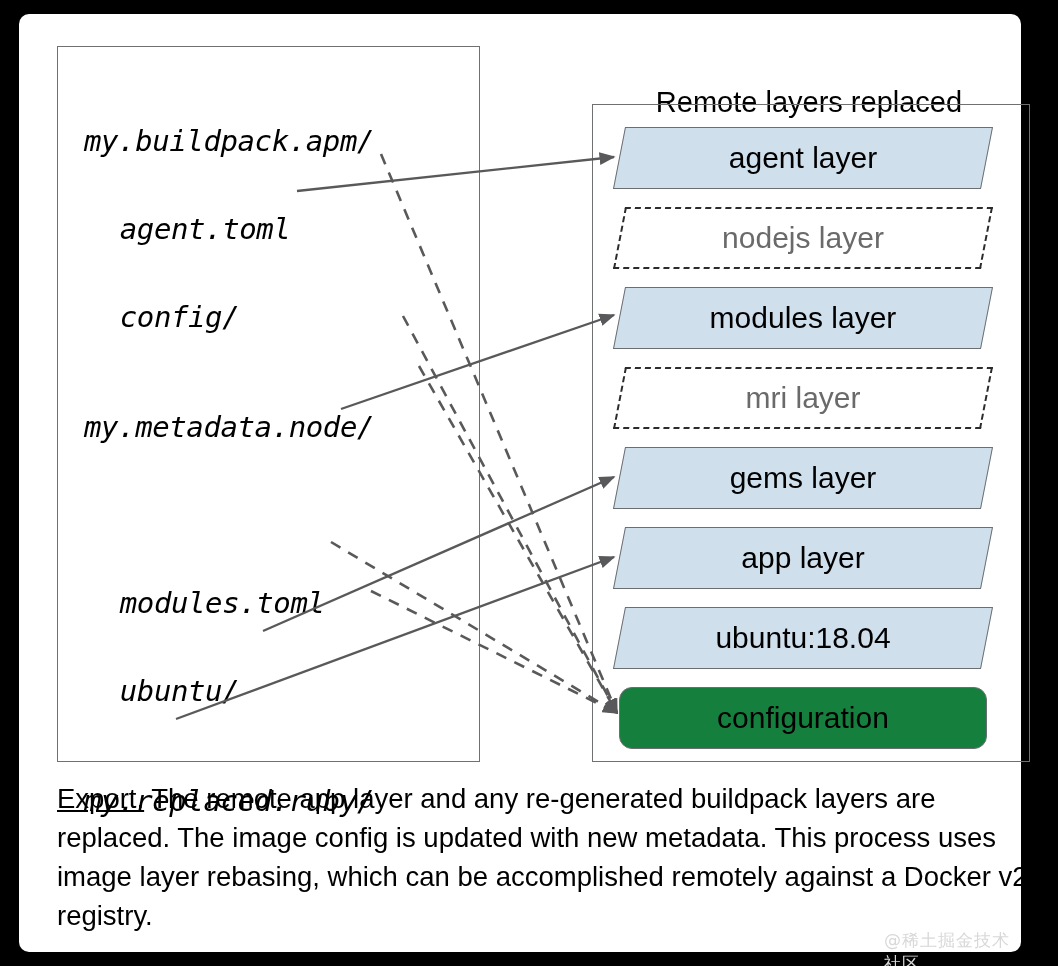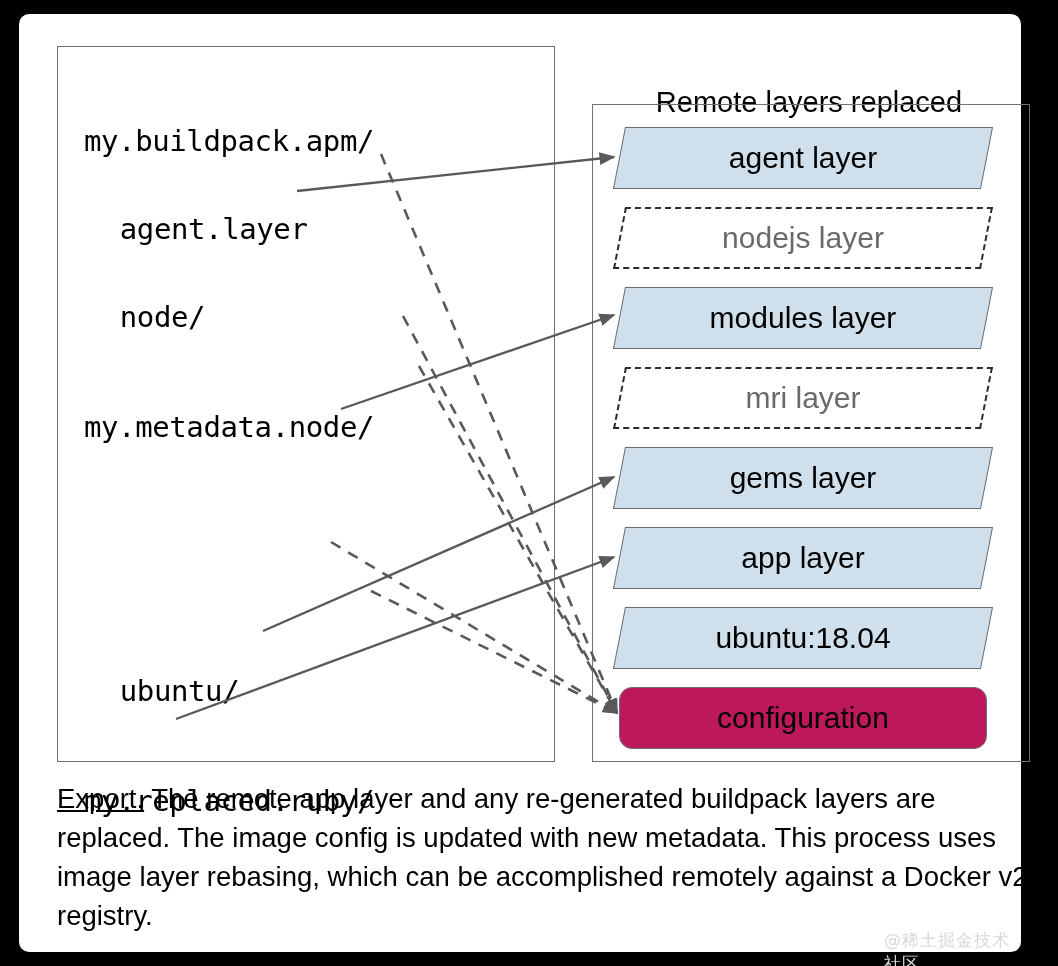--- a/index.html
+++ b/index.html
@@ -23,25 +23,26 @@
     width: 1002px;
     height: 938px;
     background: #ffffff;
     border-radius: 10px;
   }
   
   #left-panel {
     position: absolute;
     left: 38px;
     top: 32px;
-    width: 498px;
+    width: 423px;
     height: 716px;
     border: 1.6px solid #6f7072;
     background: transparent;
     box-sizing: border-box;
+    font-style: italic;
   }
   .tree {
     position: absolute;
     left: 26px;
     top: 28px;
     font-family: "DejaVu Sans Mono", "Liberation Mono", monospace;
     font-size: 29px;
     line-height: 44px;
     color: #000000;
     white-space: pre;
@@ -98,21 +99,21 @@
     color: #000000;
     font-family: "Liberation Sans", sans-serif;
   }
   .pgram.dashed .lbl { color: #6a6a6a; }
 
   .roundbox {
     position: absolute;
     left: 26px;
     width: 368px;
     height: 62px;
-    background: #be185d;
+    background: #15803d;
     border: 1.7px solid #6b6e72;
     border-radius: 13px;
     box-sizing: border-box;
     display: flex;
     align-items: center;
     justify-content: center;
     font-size: 30px;
     color: #000000;
   }
 
@@ -151,26 +152,26 @@
 </style>
 </head>
 <body>
 
 <div id="page">
   <div id="card">
 
     <div id="left-panel">
       <div class="tree">
 <span>my.buildpack.apm/</span>
-<br><span class="indent">agent.layer</span>
-<br><span class="indent">node/</span>
+<br><span class="indent">agent.toml</span>
+<br><span class="indent">config/</span>
 <span class="spacer"></span>
 <span>my.metadata.node/</span>
 <br>
-<br>
+<br><span class="indent">modules.toml</span>
 <br><span class="indent">ubuntu/</span>
 <span class="spacer"></span>
 <span>my.replaced.ruby/</span>
 <br>
 <br><span class="indent">gems.toml</span>
 <br>
 
 
 
       </div>

